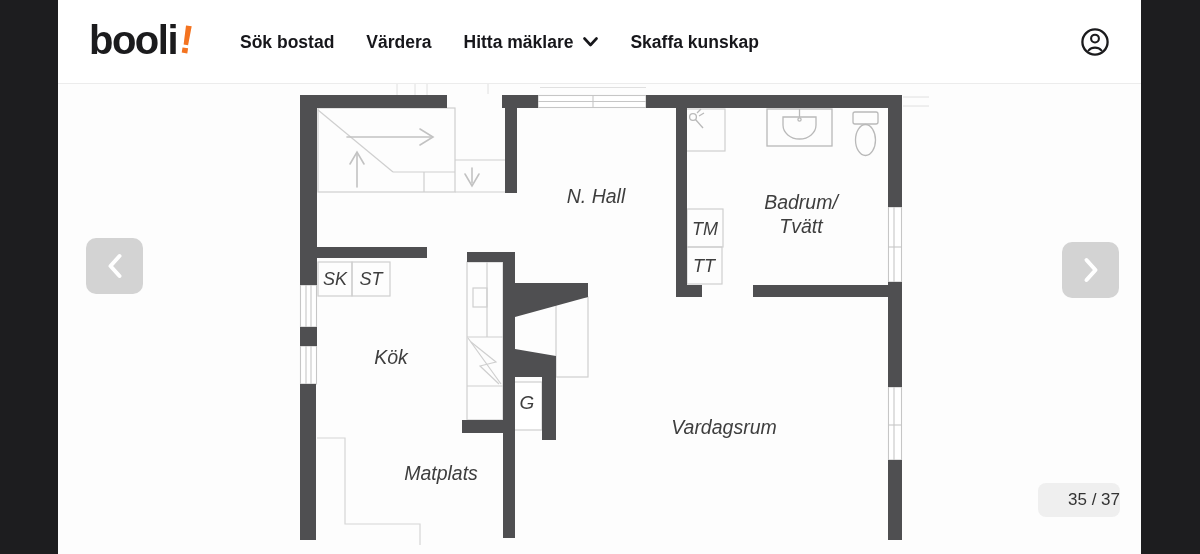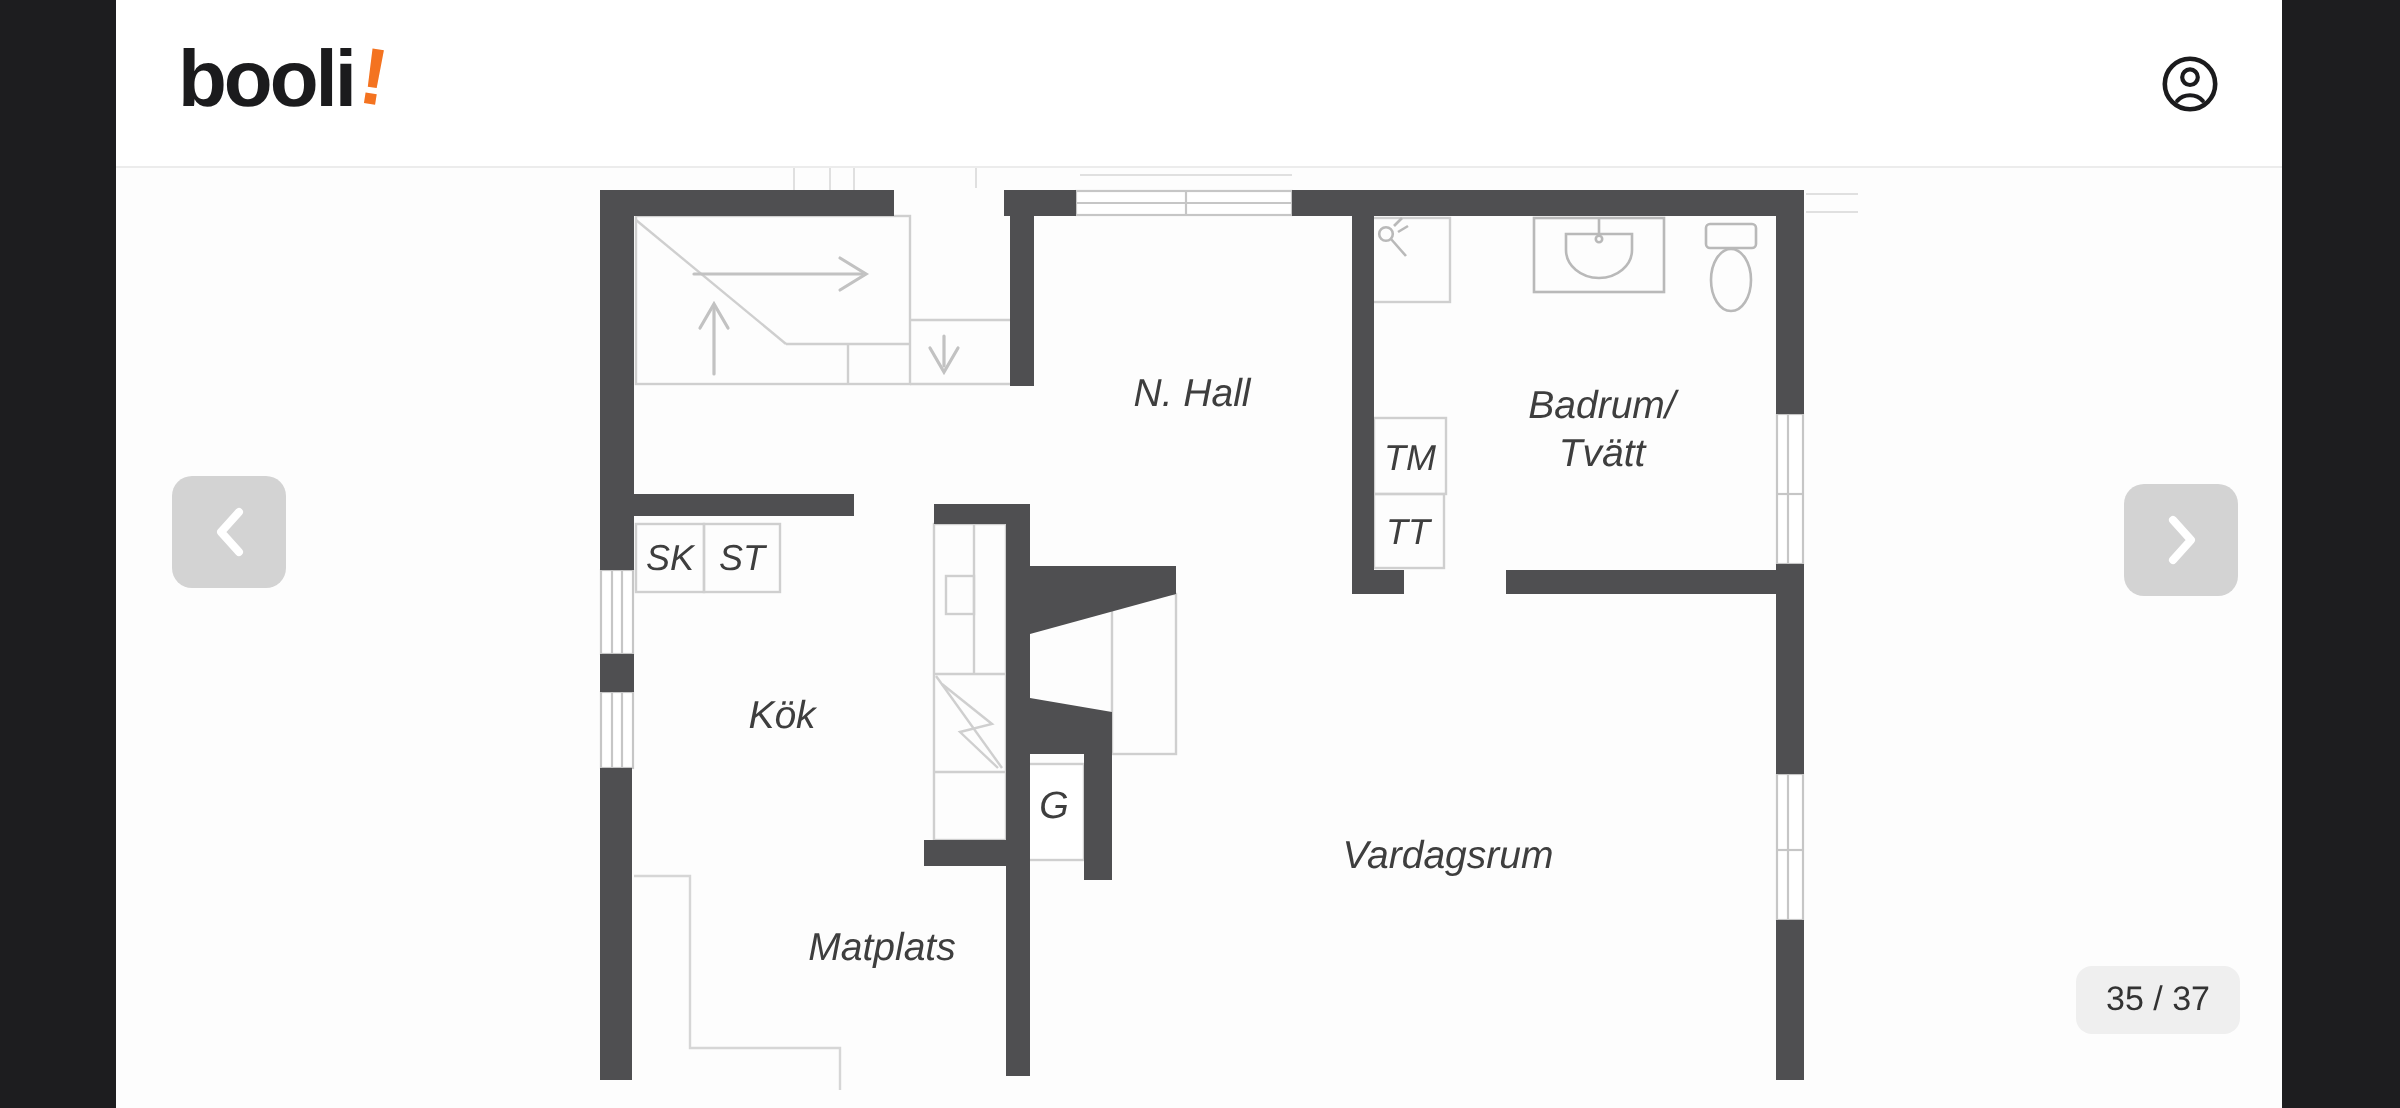--- a/index.html
+++ b/index.html
@@ -26,38 +26,55 @@
   
   .gallery { position:absolute; left:0; top:85px; width:100%; height:330px; background:#fdfdfd; }
   .floorplan { position:absolute; left:237px; top:-1px; width:645px; height:470px; }
   .nav-arrow { position:absolute; width:57px; height:56px; background:#d3d3d3; border:none;
                border-radius:10px; display:flex; align-items:center; justify-content:center; cursor:pointer; }
   .nav-arrow.prev { left:28px;  top:153px; }
   .nav-arrow.next { left:1004px; top:157px; }
   .nav-arrow svg { width:20px; height:26px; }
   .counter-badge { position:absolute; left:980px; top:398px; width:82px; height:34px;
                    background:#efefef; border-radius:8px; display:flex; align-items:center;
-                   justify-content:center; font-size:17px; color:#333; }
+                   justify-content:flex-end; font-size:17px; color:#333; }
 
   
   .fp-label { font-family:"Liberation Sans", sans-serif; font-style:italic; fill:#3e3e3e; }
 </style>
 </head>
 <body>
 
 <div class="viewport">
   <div class="letterbox left"></div>
   <div class="letterbox right"></div>
 
   <div class="stage">
 
     <div class="header">
       <div class="logo">
         <span>booli</span><span class="bang">!</span>
       </div>
+      <nav class="nav">
+        <div class="nav-item">
+          <span>Sök bostad</span>
+        </div>
+        <div class="nav-item">
+          <span>Värdera</span>
+        </div>
+        <div class="nav-item">
+          <span>Hitta mäklare</span>
+          <svg class="chev-down" viewBox="0 0 15 10">
+            <polyline points="1.5,1.5 7.5,8 13.5,1.5" fill="none" stroke="#17171b" stroke-width="2.6" stroke-linecap="round" stroke-linejoin="round"></polyline>
+          </svg>
+        </div>
+        <div class="nav-item">
+          <span>Skaffa kunskap</span>
+        </div>
+      </nav>
       <div class="profile-btn">
         <svg viewBox="0 0 30 30">
           <circle cx="15" cy="15" r="12.6" fill="none" stroke="#1b1b1d" stroke-width="2.3"></circle>
           <circle cx="15" cy="11.6" r="3.9" fill="none" stroke="#1b1b1d" stroke-width="2.1"></circle>
           <path d="M8.6 23.4 a8.2 7.4 0 0 1 12.8 0" fill="none" stroke="#1b1b1d" stroke-width="2.1" stroke-linecap="round"></path>
         </svg>
       </div>
     </div>
 
     <div class="gallery">

